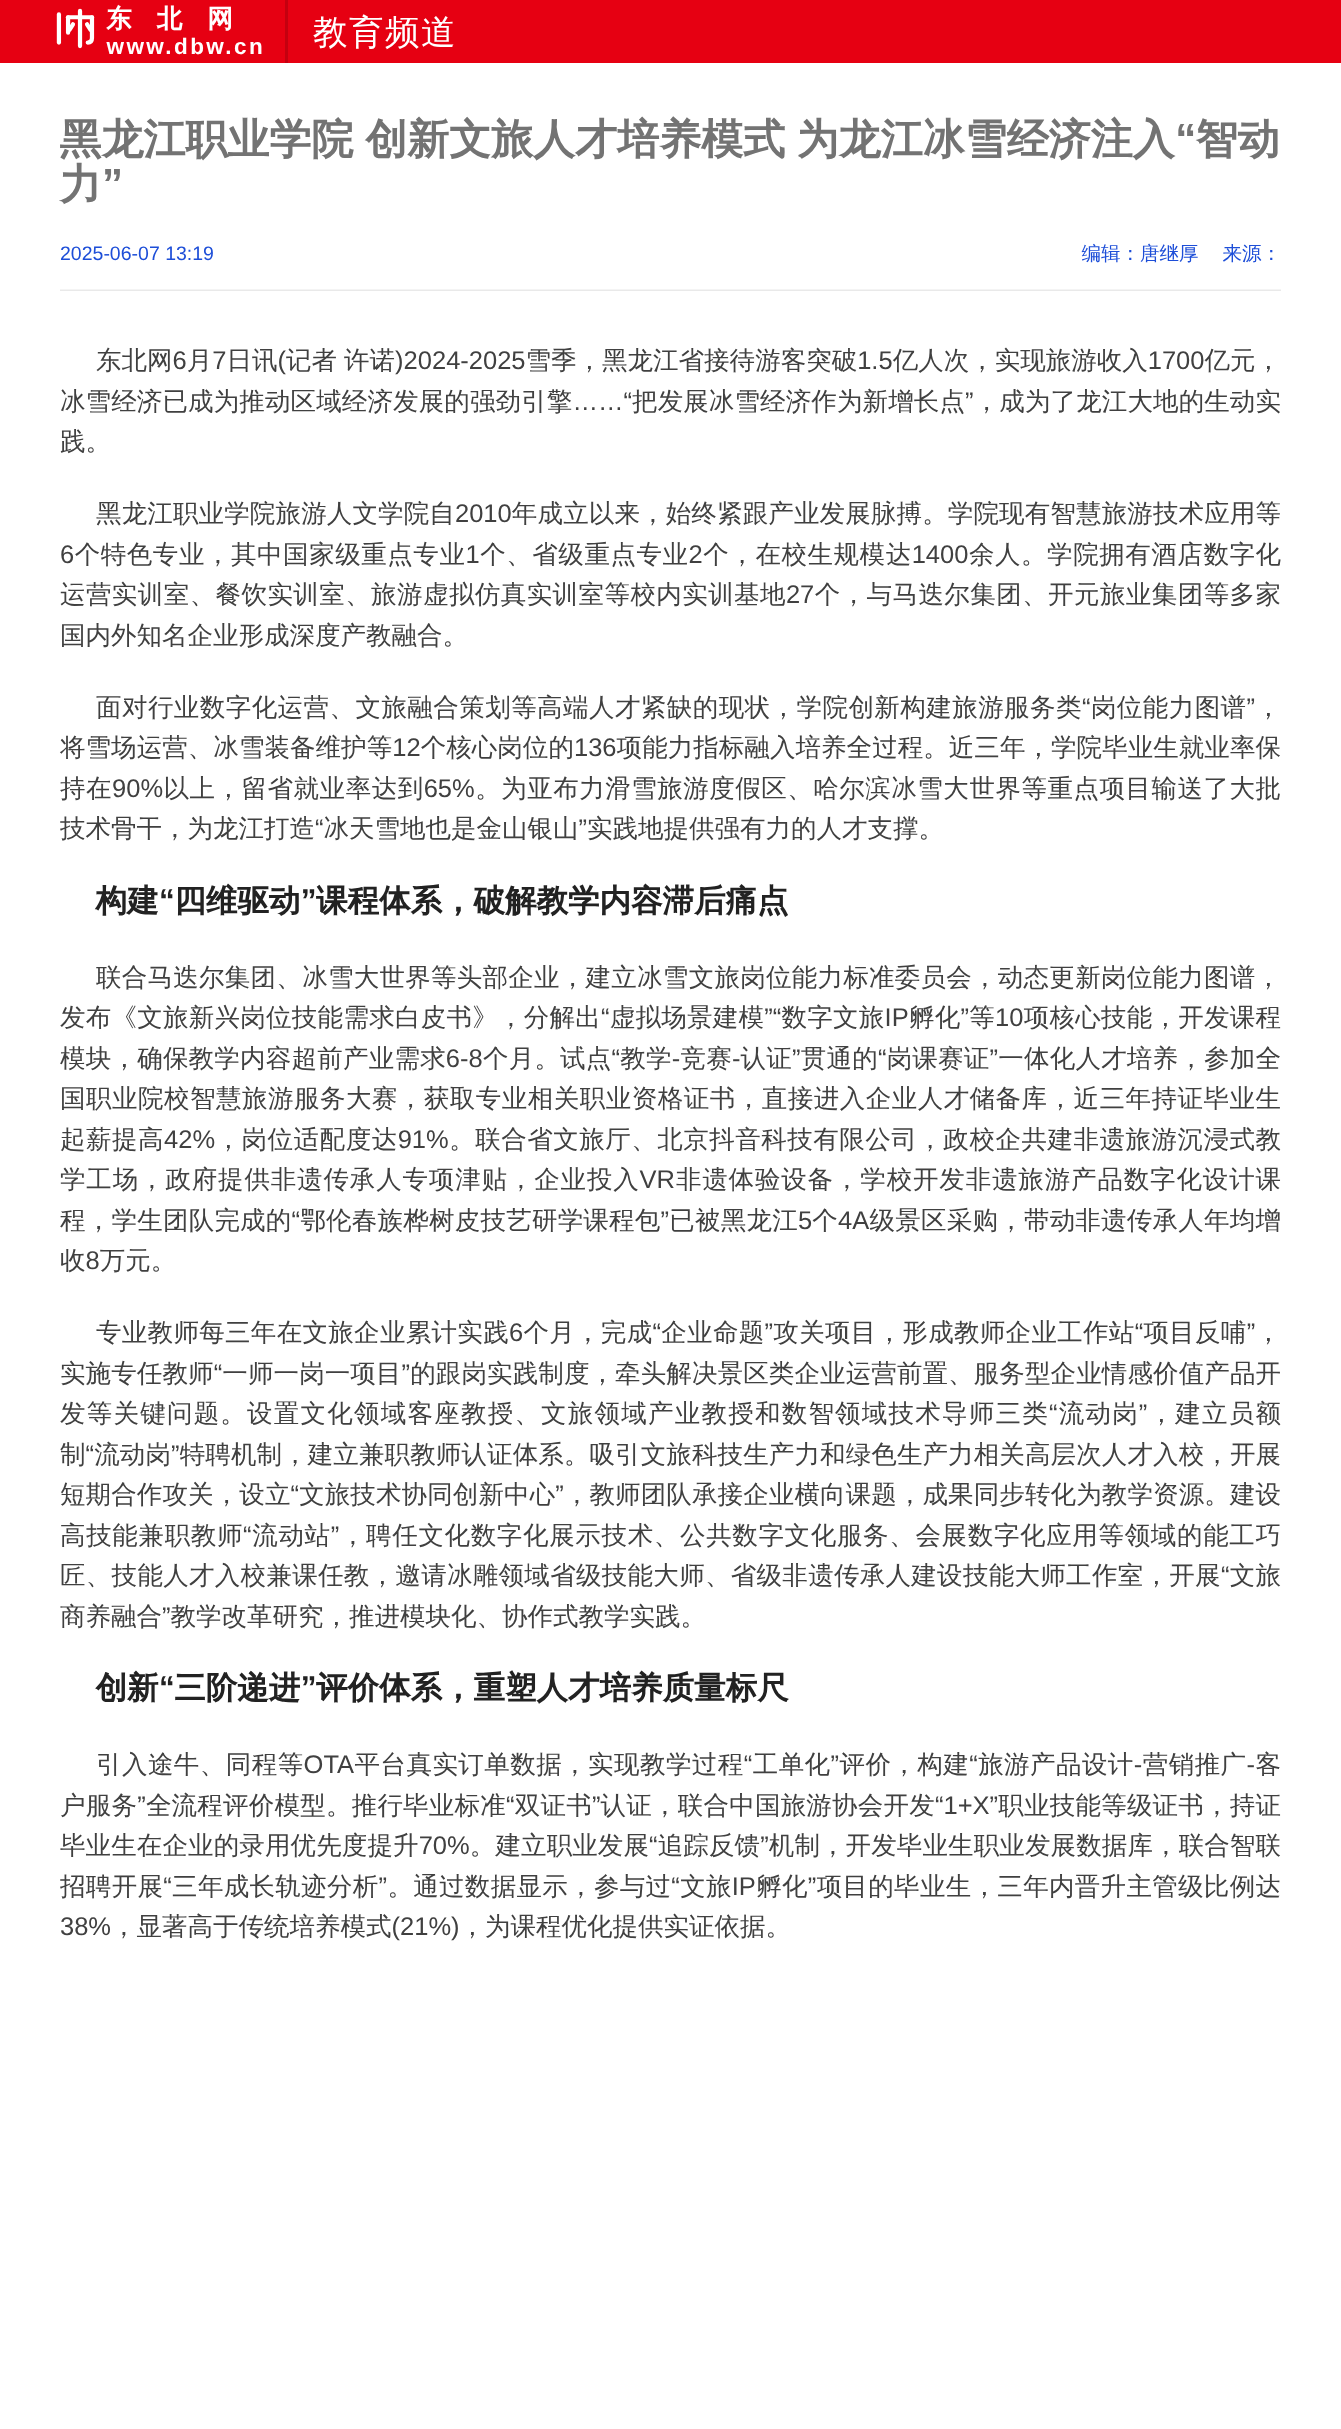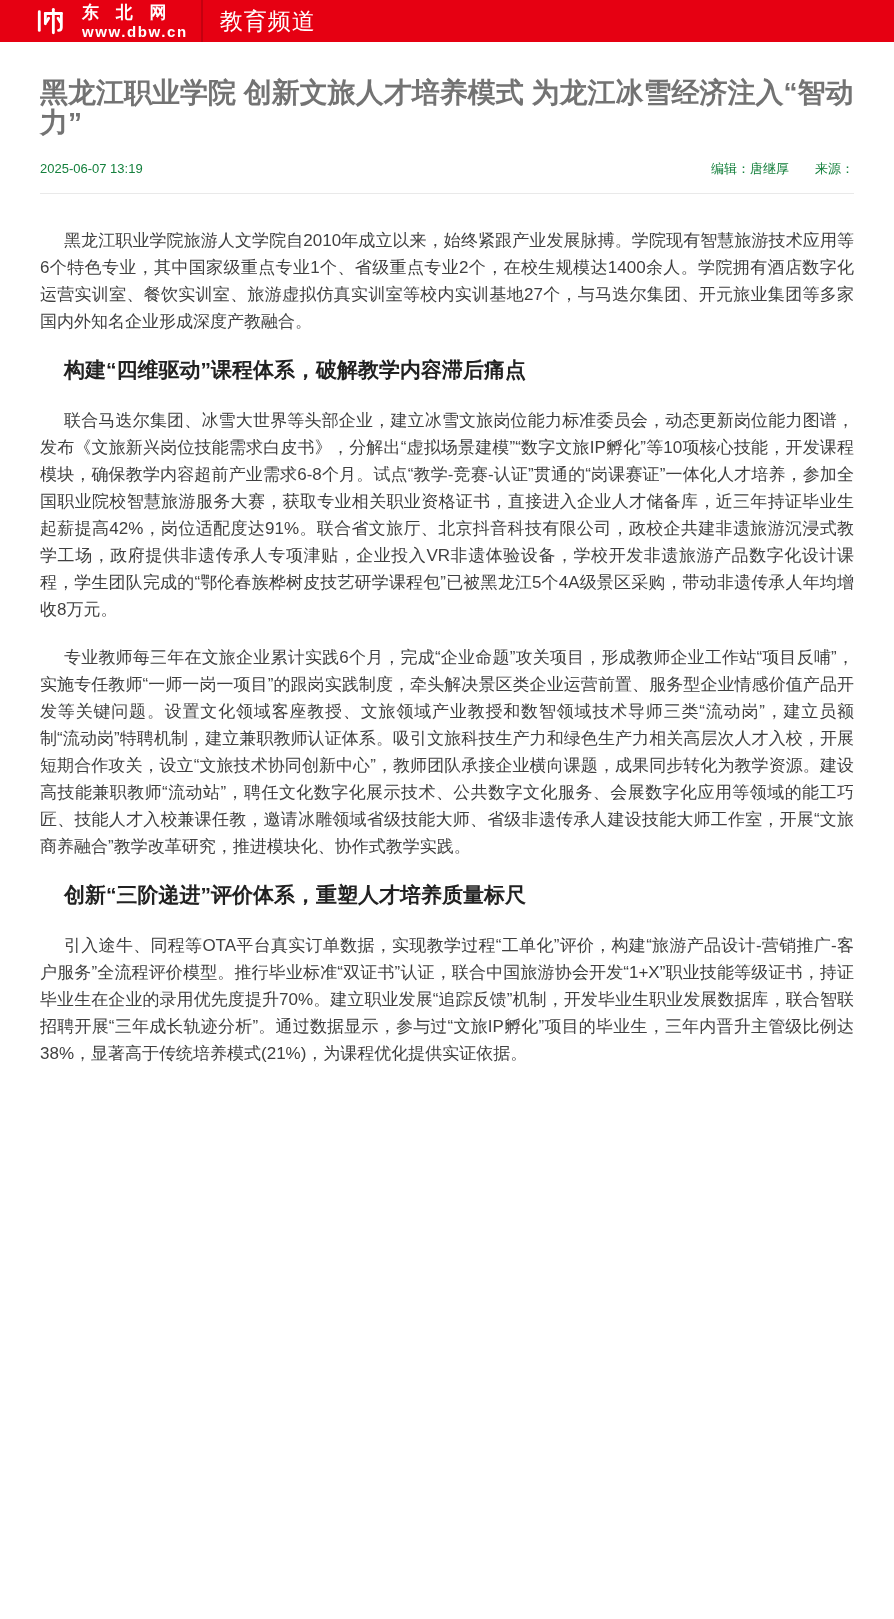--- a/index.html
+++ b/index.html
@@ -11,22 +11,22 @@
   
   .topbar {
     background: #e60012;
     height: 42px;
     display: flex;
     align-items: center;
     padding-left: 36px;
   }
   .logo {
     display: flex;
-    align-items: center;
-    gap: 16px;
+    align-items: flex-start;
+    gap: 5px;
     cursor: pointer;
   }
   .logo-glyph { width: 30px; height: 30px; display: block; }
   .logo-text-block { display: flex; flex-direction: column; line-height: 1; }
   .site-name {
     color: #ffffff;
     font-weight: bold;
     font-size: 17px;
     letter-spacing: 6px;
     white-space: nowrap;
@@ -56,27 +56,27 @@
     font-size: 28px;
     line-height: 30px;
     color: #737373;
     font-weight: bold;
     padding-top: 36px;
   }
   .meta-row {
     display: flex;
     justify-content: space-between;
     align-items: baseline;
-    color: #15803d;
+    color: #1d4ed8;
     font-size: 13px;
     margin-top: 22px;
     padding-bottom: 15px;
     border-bottom: 1px solid #e9e9e9;
   }
-  .meta-right { display: flex; gap: 26px; }
+  .meta-right { display: flex; gap: 16px; }
   .article-body { padding-top: 33px; }
   .body-paragraph {
     font-size: 17px;
     line-height: 27px;
     color: #404040;
     text-indent: 24px;
     margin-bottom: 21px;
     text-align: justify;
   }
   .section-heading {
@@ -120,20 +120,22 @@
 
   <div class="meta-row">
     <span class="meta-left">2025-06-07 13:19</span>
     <span class="meta-right">
       <span>编辑：唐继厚</span>
       <span>来源：</span>
     </span>
   </div>
 
   <div class="article-body">
+      <p class="body-paragraph">东北网6月7日讯(记者 许诺)2024-2025雪季，黑龙江省接待游客突破1.5亿人次，实现旅游收入1700亿元，冰雪经济已成为推动区域经济发展的强劲引擎……“把发展冰雪经济作为新增长点”，成为了龙江大地的生动实践。</p>
       <p class="body-paragraph">黑龙江职业学院旅游人文学院自2010年成立以来，始终紧跟产业发展脉搏。学院现有智慧旅游技术应用等6个特色专业，其中国家级重点专业1个、省级重点专业2个，在校生规模达1400余人。学院拥有酒店数字化运营实训室、餐饮实训室、旅游虚拟仿真实训室等校内实训基地27个，与马迭尔集团、开元旅业集团等多家国内外知名企业形成深度产教融合。</p>
+      <p class="body-paragraph">面对行业数字化运营、文旅融合策划等高端人才紧缺的现状，学院创新构建旅游服务类“岗位能力图谱”，将雪场运营、冰雪装备维护等12个核心岗位的136项能力指标融入培养全过程。近三年，学院毕业生就业率保持在90%以上，留省就业率达到65%。为亚布力滑雪旅游度假区、哈尔滨冰雪大世界等重点项目输送了大批技术骨干，为龙江打造“冰天雪地也是金山银山”实践地提供强有力的人才支撑。</p>
       <h3 class="section-heading">构建“四维驱动”课程体系，破解教学内容滞后痛点</h3>
       <p class="body-paragraph">联合马迭尔集团、冰雪大世界等头部企业，建立冰雪文旅岗位能力标准委员会，动态更新岗位能力图谱，发布《文旅新兴岗位技能需求白皮书》，分解出“虚拟场景建模”“数字文旅IP孵化”等10项核心技能，开发课程模块，确保教学内容超前产业需求6-8个月。试点“教学-竞赛-认证”贯通的“岗课赛证”一体化人才培养，参加全国职业院校智慧旅游服务大赛，获取专业相关职业资格证书，直接进入企业人才储备库，近三年持证毕业生起薪提高42%，岗位适配度达91%。联合省文旅厅、北京抖音科技有限公司，政校企共建非遗旅游沉浸式教学工场，政府提供非遗传承人专项津贴，企业投入VR非遗体验设备，学校开发非遗旅游产品数字化设计课程，学生团队完成的“鄂伦春族桦树皮技艺研学课程包”已被黑龙江5个4A级景区采购，带动非遗传承人年均增收8万元。</p>
       <p class="body-paragraph">专业教师每三年在文旅企业累计实践6个月，完成“企业命题”攻关项目，形成教师企业工作站“项目反哺”，实施专任教师“一师一岗一项目”的跟岗实践制度，牵头解决景区类企业运营前置、服务型企业情感价值产品开发等关键问题。设置文化领域客座教授、文旅领域产业教授和数智领域技术导师三类“流动岗”，建立员额制“流动岗”特聘机制，建立兼职教师认证体系。吸引文旅科技生产力和绿色生产力相关高层次人才入校，开展短期合作攻关，设立“文旅技术协同创新中心”，教师团队承接企业横向课题，成果同步转化为教学资源。建设高技能兼职教师“流动站”，聘任文化数字化展示技术、公共数字文化服务、会展数字化应用等领域的能工巧匠、技能人才入校兼课任教，邀请冰雕领域省级技能大师、省级非遗传承人建设技能大师工作室，开展“文旅商养融合”教学改革研究，推进模块化、协作式教学实践。</p>
       <h3 class="section-heading">创新“三阶递进”评价体系，重塑人才培养质量标尺</h3>
       <p class="body-paragraph">引入途牛、同程等OTA平台真实订单数据，实现教学过程“工单化”评价，构建“旅游产品设计-营销推广-客户服务”全流程评价模型。推行毕业标准“双证书”认证，联合中国旅游协会开发“1+X”职业技能等级证书，持证毕业生在企业的录用优先度提升70%。建立职业发展“追踪反馈”机制，开发毕业生职业发展数据库，联合智联招聘开展“三年成长轨迹分析”。通过数据显示，参与过“文旅IP孵化”项目的毕业生，三年内晋升主管级比例达38%，显著高于传统培养模式(21%)，为课程优化提供实证依据。</p>
     </div>
 </div>
 
 </body></html>

